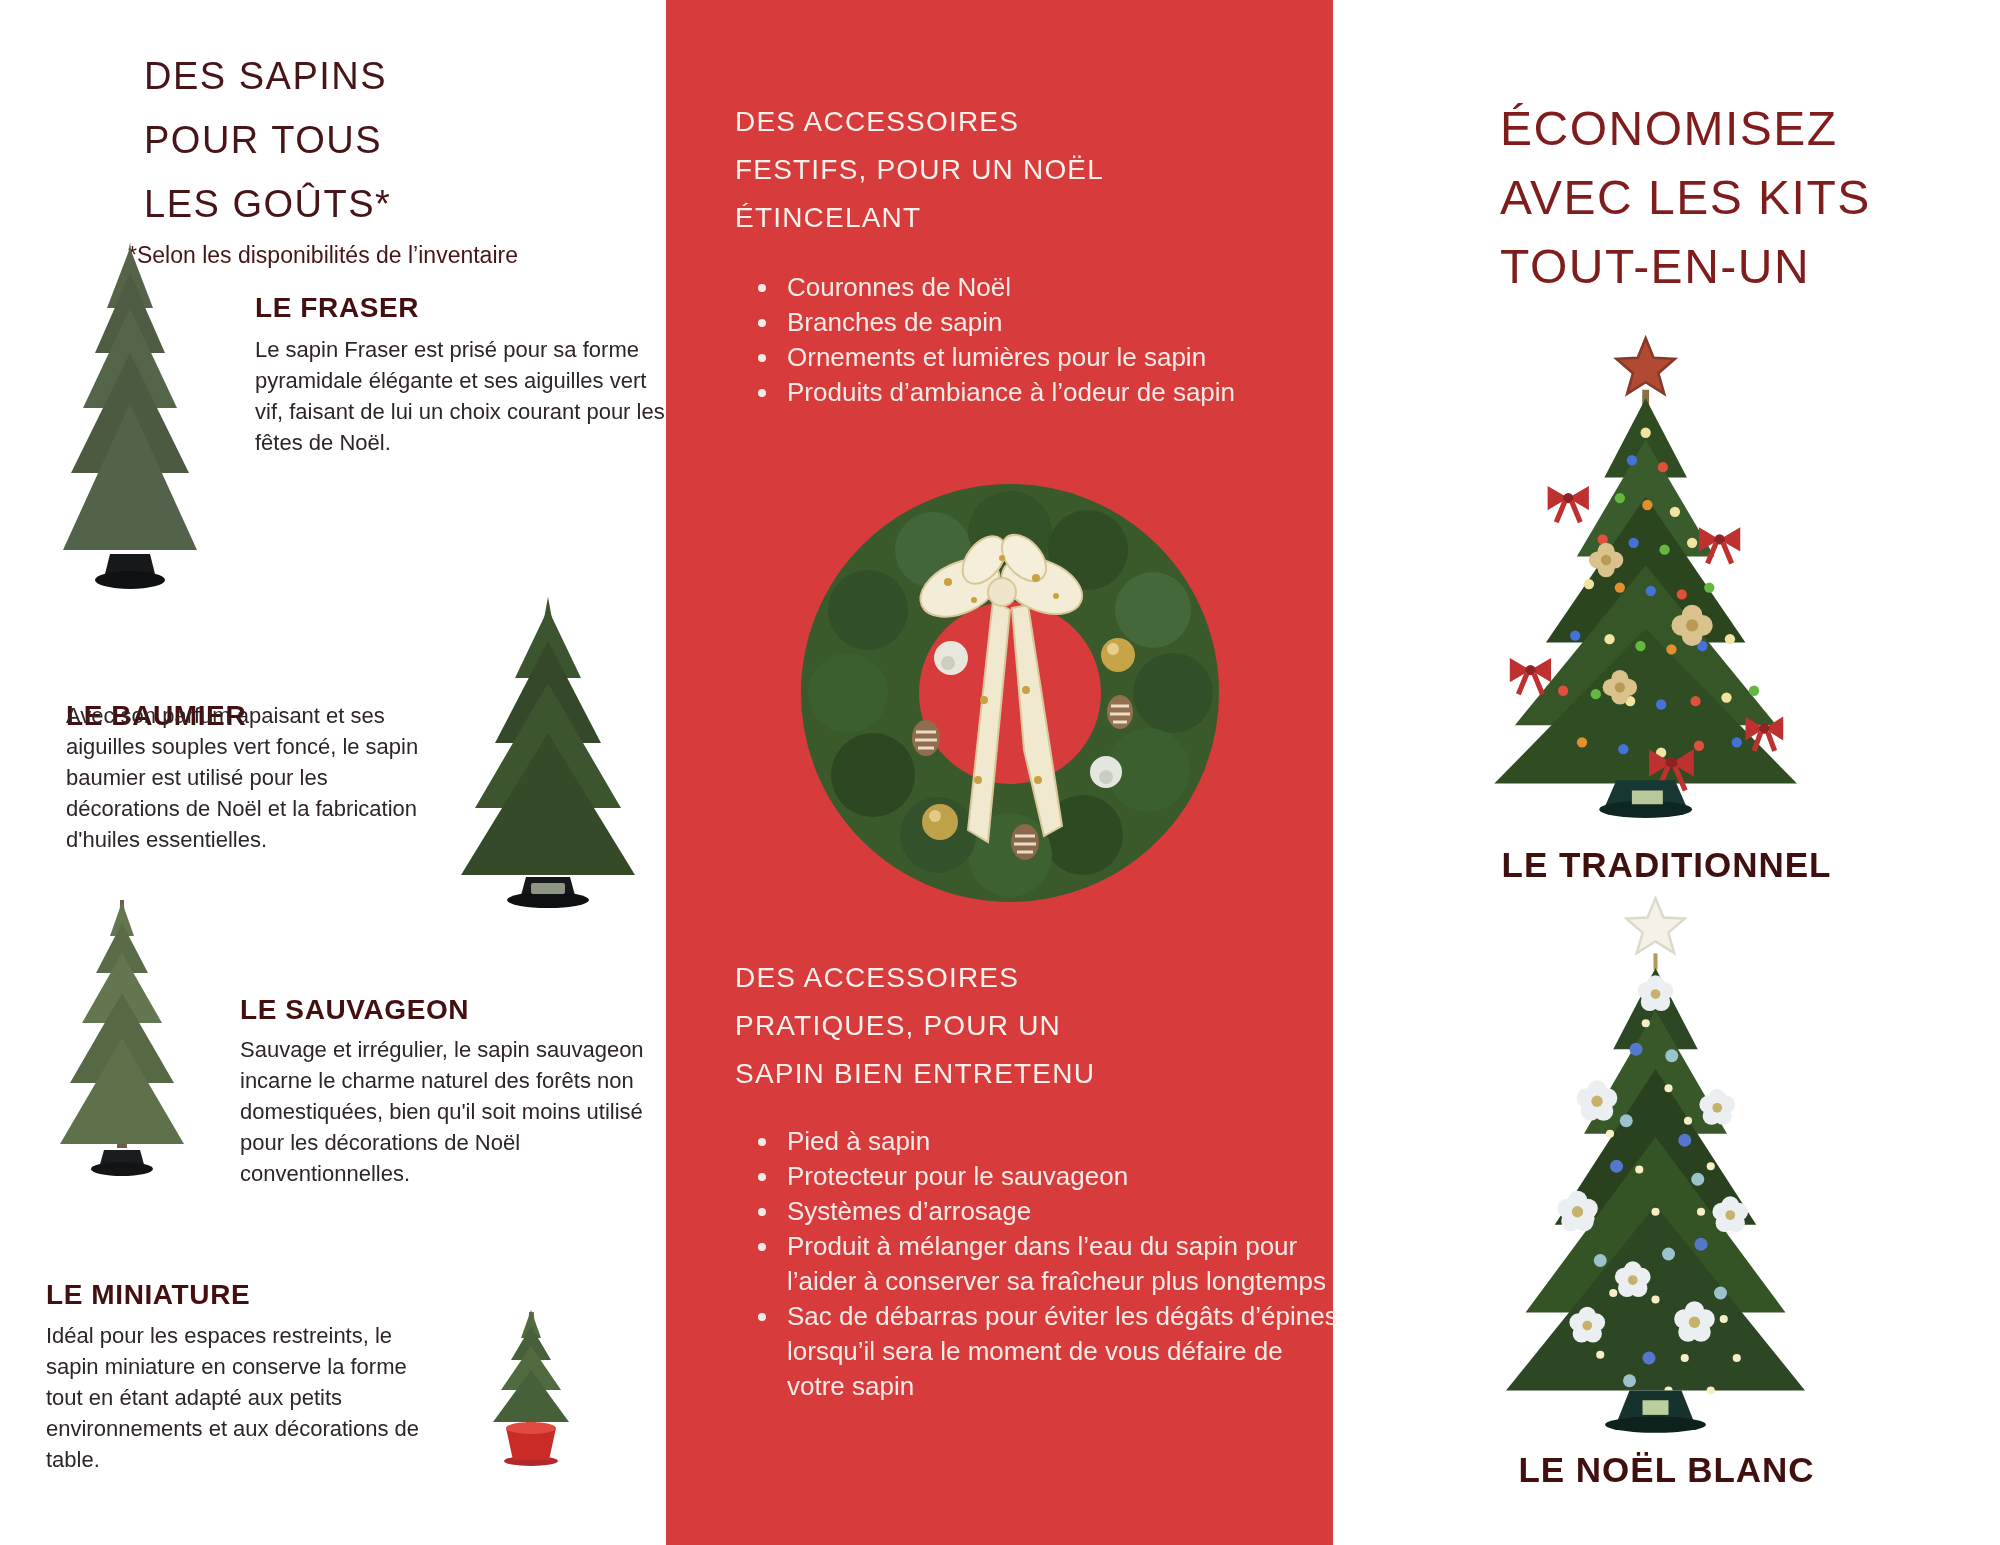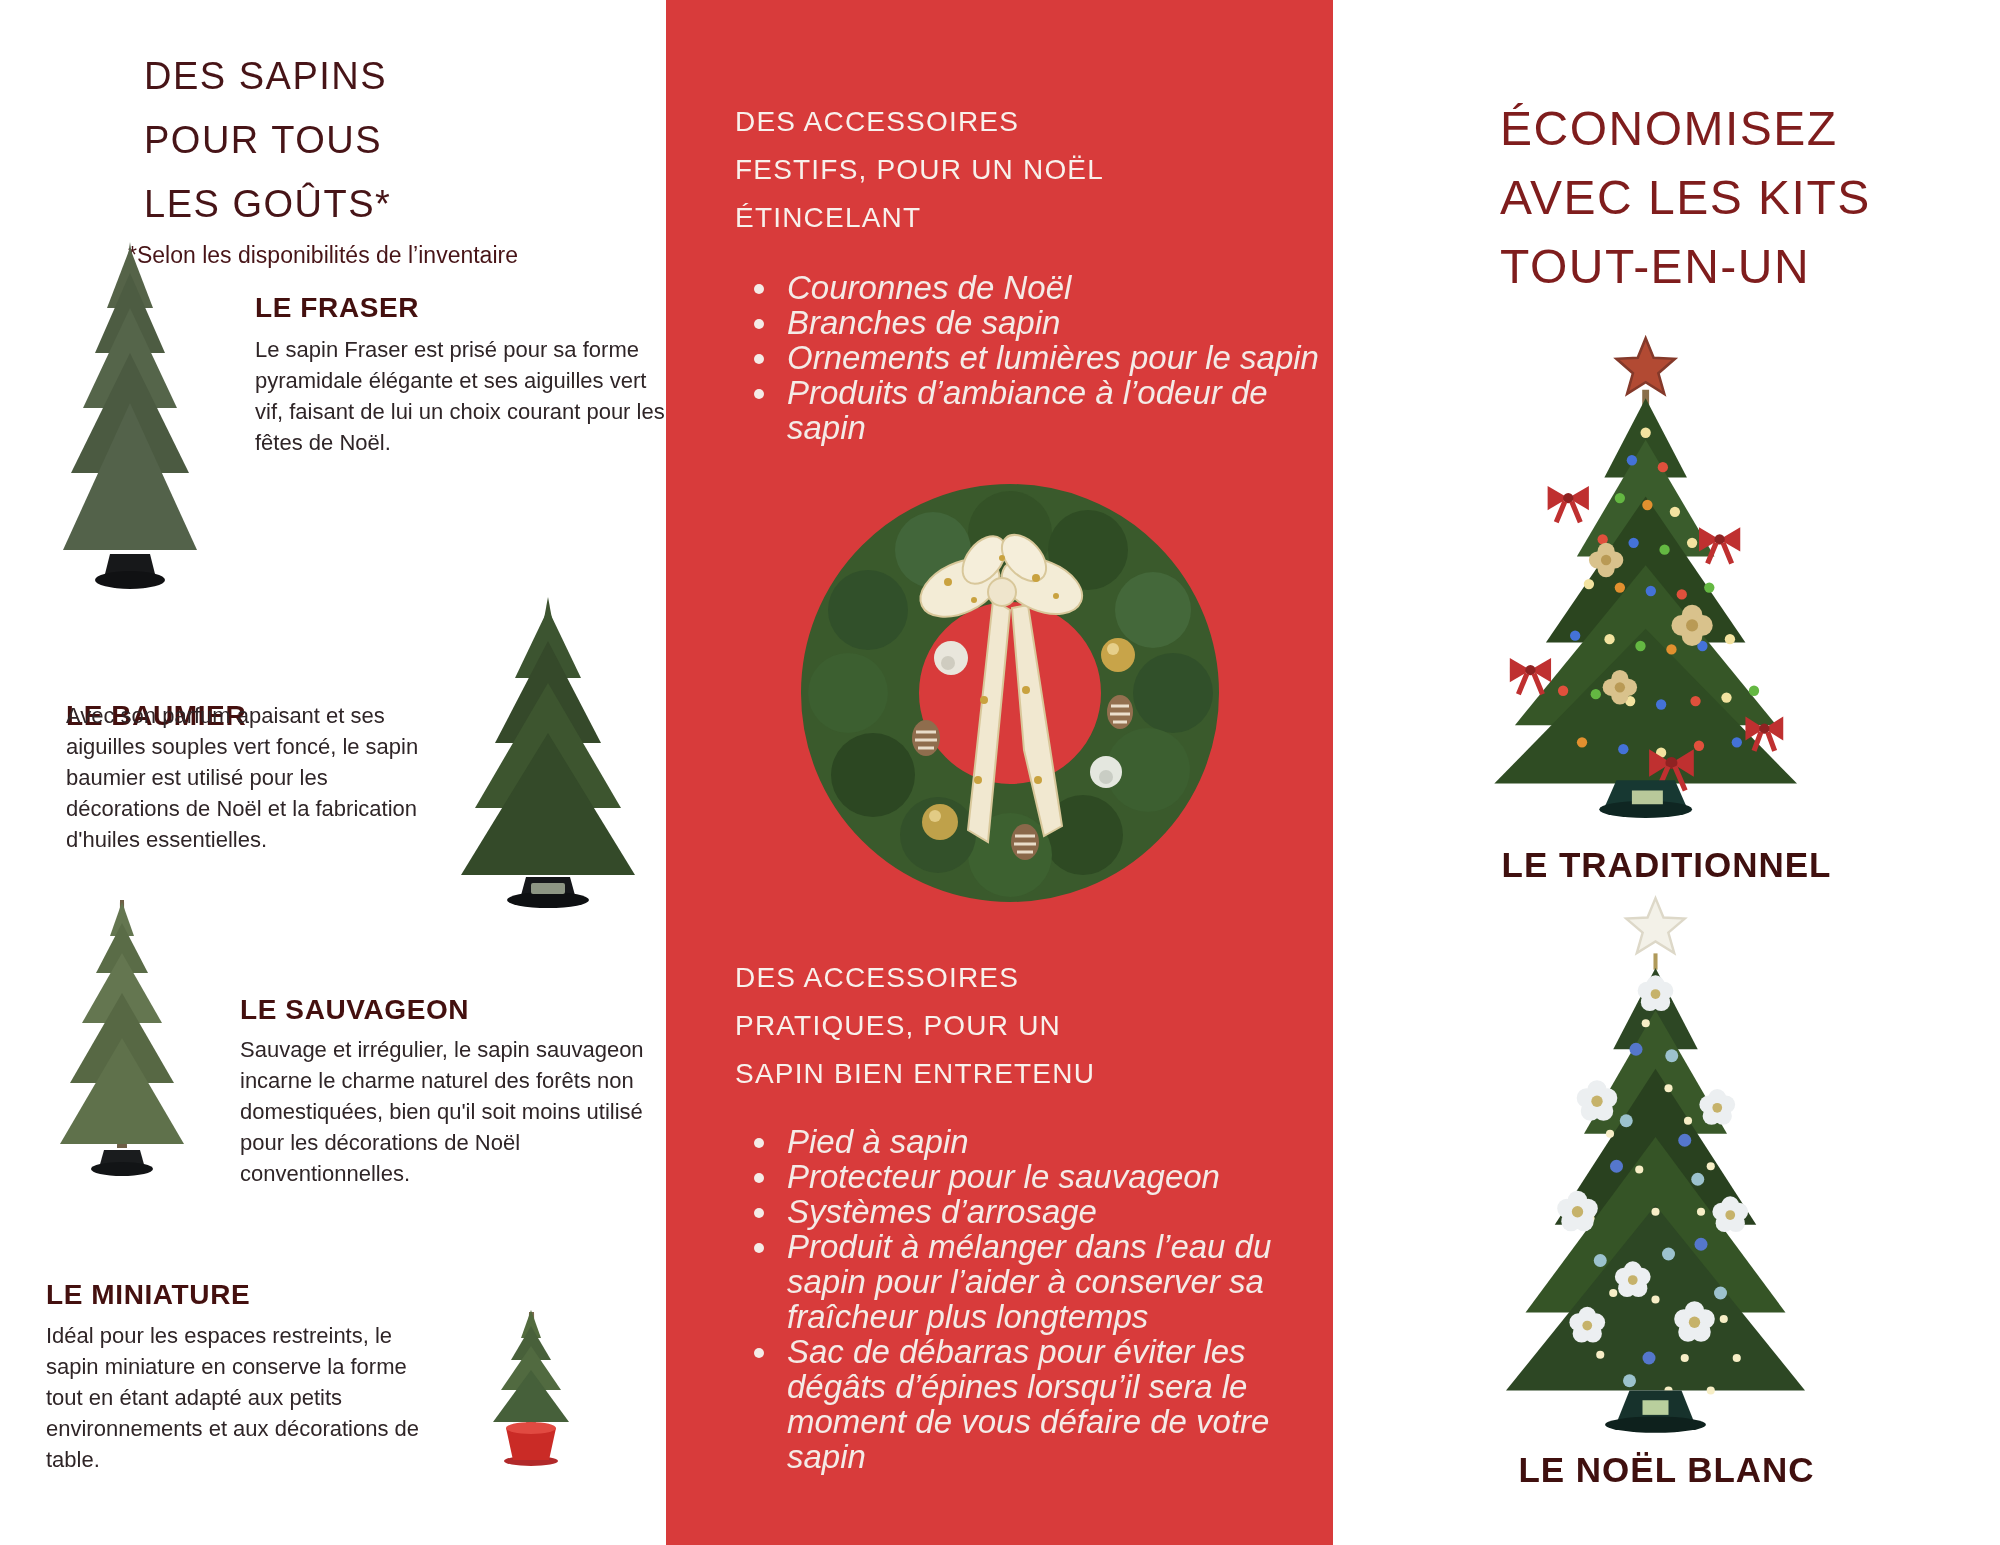--- a/index.html
+++ b/index.html
@@ -43,21 +43,21 @@
 
   
   .mid-title {
     color:#F8F1EC; font-size:28px; line-height:48px; letter-spacing:1.2px;
   }
   .mid-title span { display:block; }
   .mid-title-1 { left:735px; top:98px;  width:560px; }
   .mid-title-2 { left:735px; top:954px; width:560px; }
   .mid-list {
     list-style:disc outside; margin:0; padding-left:36px;
-    color:#F4EBE7; font-size:33px;font-style:italic;
+    color:#F4EBE7; font-size:26px;
   }
   .mid-list li { line-height:35px; padding-left:6px; }
   .mid-list-1 { left:745px; top:270px;  width:560px; }
   .mid-list-2 { left:745px; top:1124px; width:565px; }
 
   
   .right-title {
     left:1500px; top:94px; width:540px;
     font-size:48px; line-height:69px; letter-spacing:1.5px;
     color:#7f1d1d;

